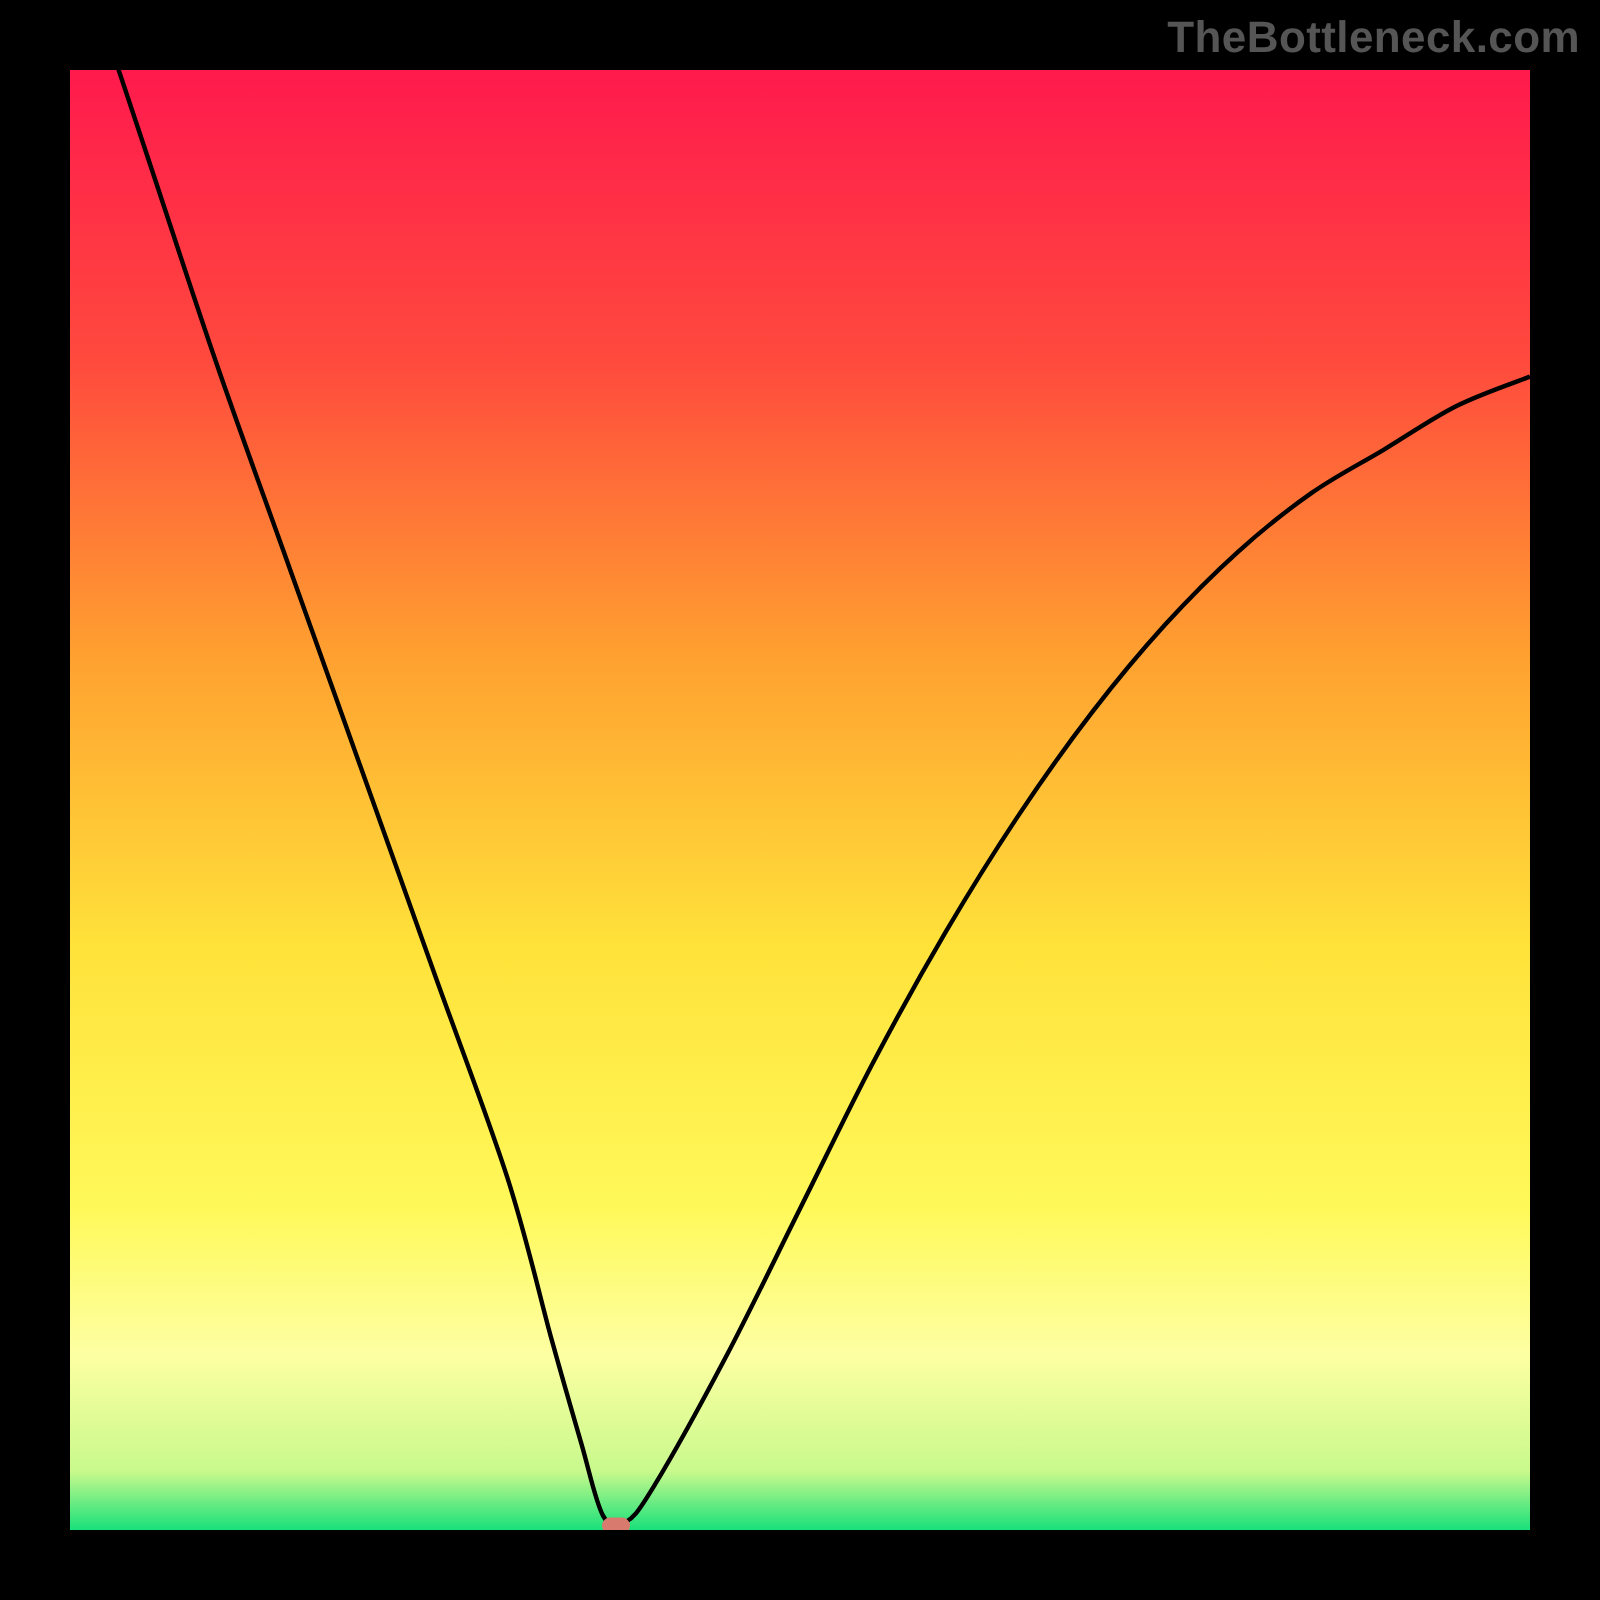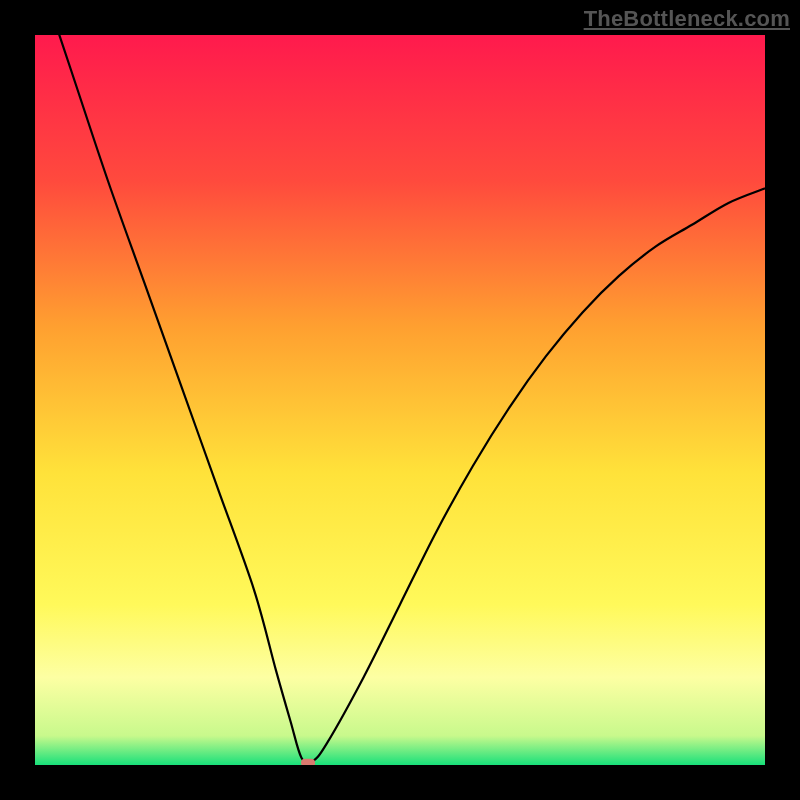--- a/index.html
+++ b/index.html
@@ -19,21 +19,20 @@
   }
   .watermark {
     position: absolute;
     top: 6px;
     right: 10px;
     color: #555;
     font-size: 22px;
     font-weight: 600;
     letter-spacing: 0.2px;
     z-index: 5;
-    text-decoration: underline;
   }
   .plot-outer {
     position: absolute;
     left: 35px;
     top: 35px;
     width: 730px;
     height: 730px;
     background: #000;
   }
   svg.plot {

